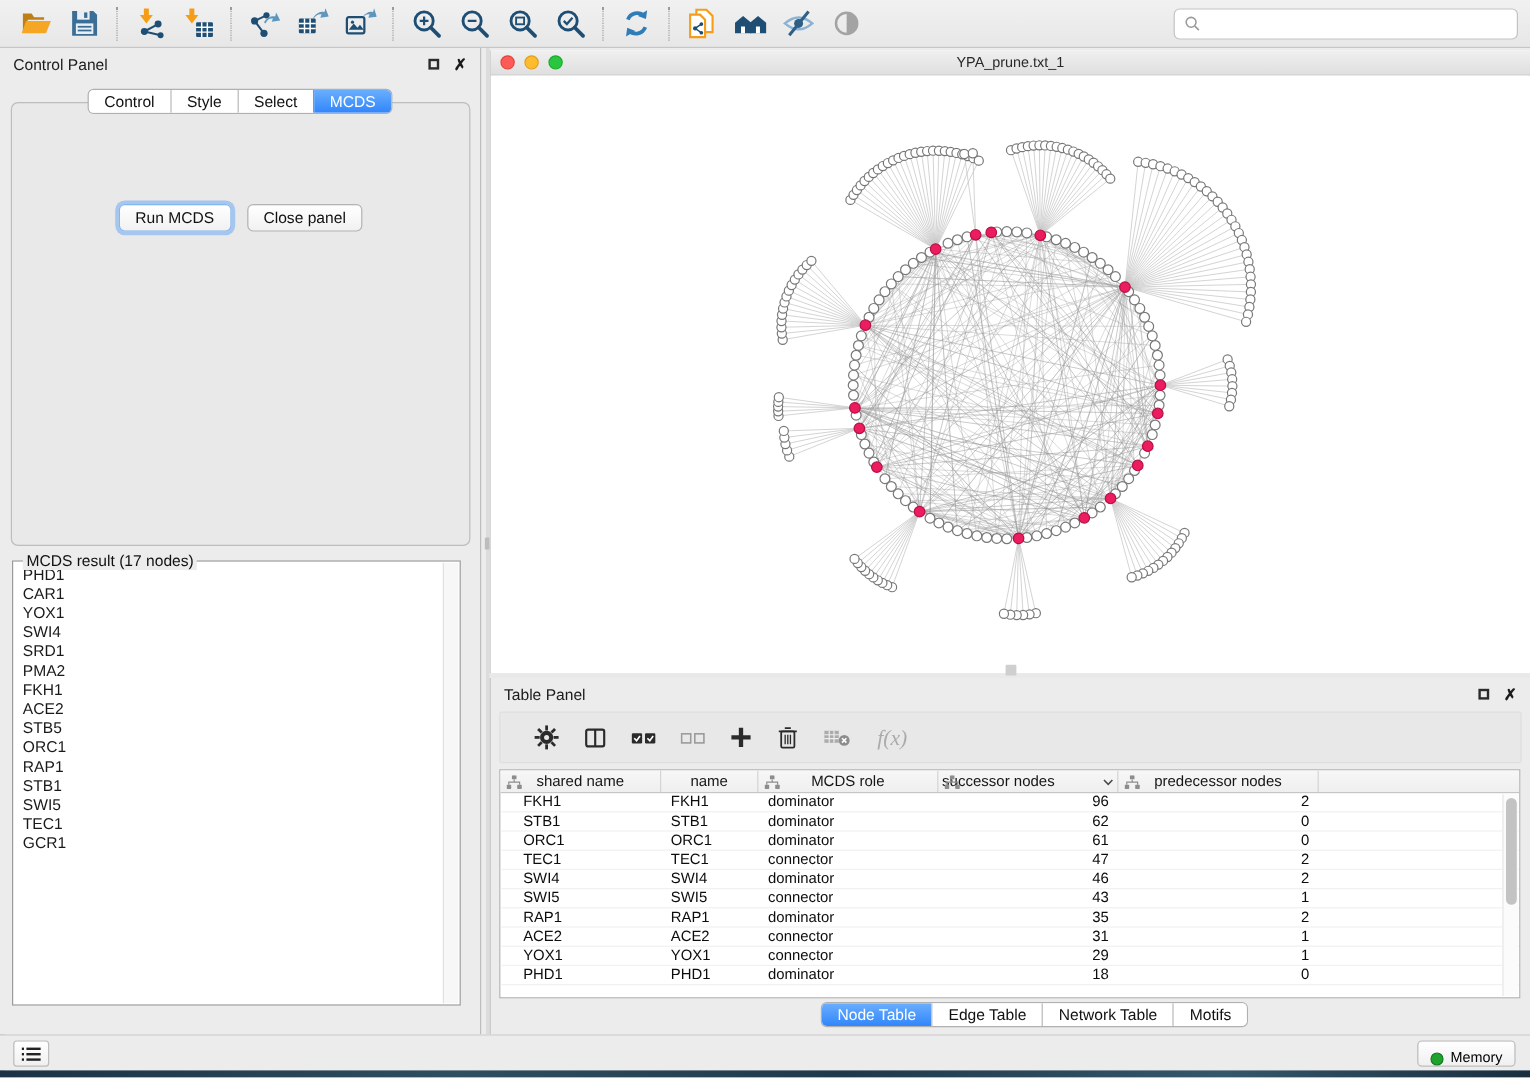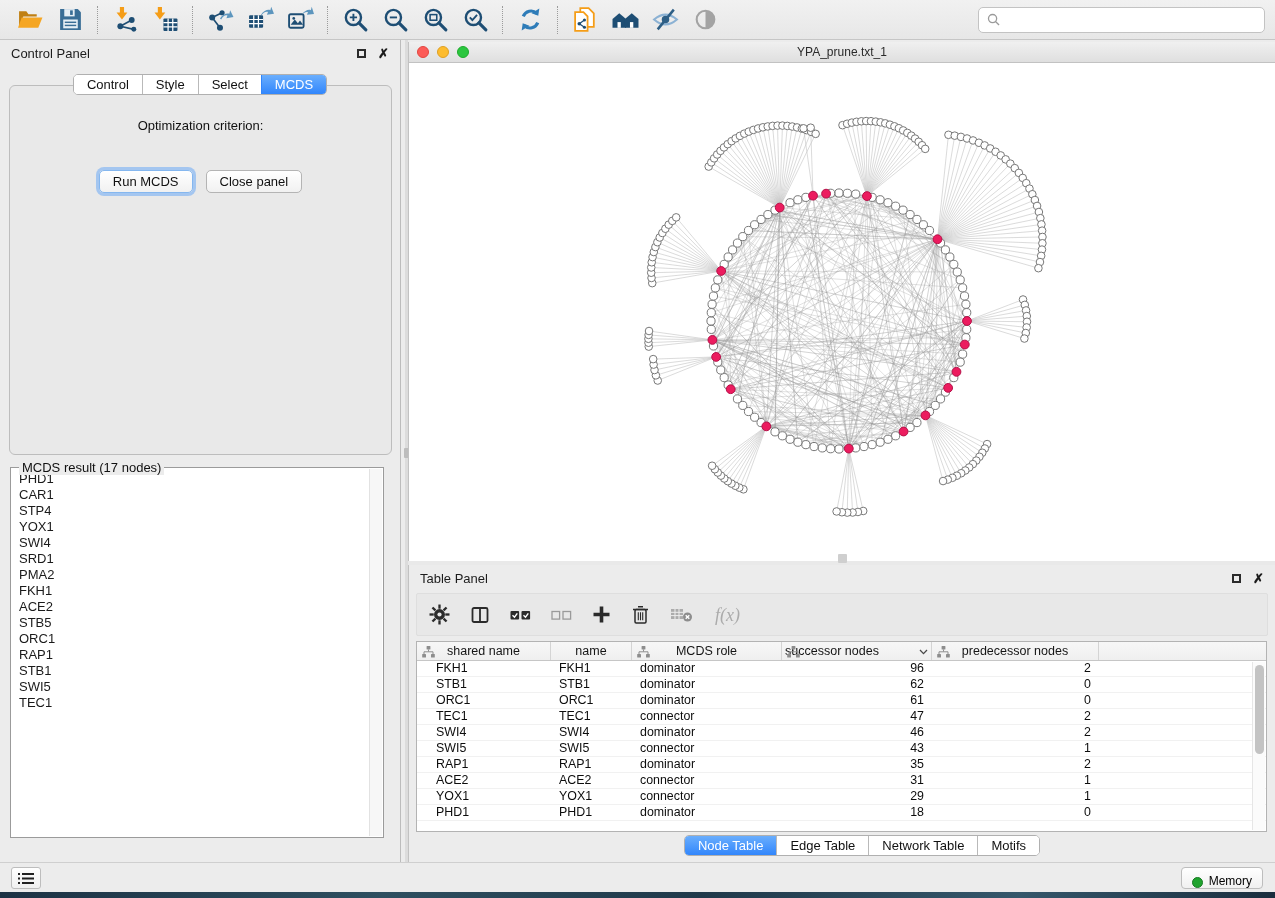--- a/index.html
+++ b/index.html
@@ -83,21 +83,21 @@
   #net-canvas { position:relative; width:865px; height:497px; background:#fff; }
 
   
   #h-divider { position:absolute; left:408px; top:561px; width:867px; height:4px; background:#e9e9e9; }
   #h-grip { position:absolute; left:838px; top:554px; width:9px; height:9px; background:#cfcfcf; border-radius:1px; }
 
   
   #table-panel { position:absolute; left:408px; top:565px; width:867px; height:297px; background:#ececec;
     border-left:1px solid #c2c2c2; }
   #tp-toolbar { margin:2px 7px 0 7px; height:43px; background:#e8e8e8; border:1px solid #dedede;
-    border-radius:2px; display:flex; align-items:center; gap:20px; padding-left:12px; }
+    border-radius:2px; display:flex; align-items:center; gap:20px; padding-left:28px; }
   .tp-icon { border:none; background:transparent; display:flex; align-items:center; justify-content:center; height:26px; }
   #node-table { position:absolute; left:7px; top:76px; width:851px; height:191px; background:#fff;
     border:1px solid #b3b3b3; overflow:hidden; }
   #nt-header { display:flex; height:19px; background:linear-gradient(#f7f7f7,#efefef); border-bottom:1px solid #c6c6c6; }
   .th { position:relative; display:flex; align-items:center; justify-content:center;
     font-size:12.5px; color:#151515; border-right:1px solid #d4d4d4; }
   .th .colicon { position:absolute; left:5px; top:4px; }
   .th .sortchev { margin-left:8px; }
   .tr { display:flex; height:16px; border-bottom:1px solid #f1f1f1; }
   .td { font-size:12.4px; line-height:15px; color:#0d0d0d; padding:0 8px; white-space:nowrap; overflow:hidden; }
@@ -270,44 +270,43 @@
   </div>
   <div class="seg-row" id="cp-tabs">
       <div class="seg-group">
         <span class="seg">Control</span>
         <span class="seg">Style</span>
         <span class="seg">Select</span>
         <span class="seg selected">MCDS</span>
       </div>
     </div>
   <div id="cp-box">
-    <div id="criterion-label">Optimization criterion:</div>
     <div id="cp-buttons">
       <button class="mac-btn focused">Run MCDS</button>
       <button class="mac-btn">Close panel</button>
     </div>
   </div>
   <div id="result-box">
     <span id="result-title">MCDS result (17 nodes)</span>
     <div id="result-list">
         <div class="result-item">PHD1</div>
         <div class="result-item">CAR1</div>
-        <div class="result-item">STP4</div>
         <div class="result-item">YOX1</div>
         <div class="result-item">SWI4</div>
         <div class="result-item">SRD1</div>
         <div class="result-item">PMA2</div>
         <div class="result-item">FKH1</div>
         <div class="result-item">ACE2</div>
         <div class="result-item">STB5</div>
         <div class="result-item">ORC1</div>
         <div class="result-item">RAP1</div>
         <div class="result-item">STB1</div>
         <div class="result-item">SWI5</div>
         <div class="result-item">TEC1</div>
+        <div class="result-item">GCR1</div>
       </div>
     <div id="result-scroll"></div>
   </div>
 </div>
 
 <div id="v-divider"></div>
 <div id="v-grip"></div>
 
 <div id="network-window">
   <div id="net-titlebar">

